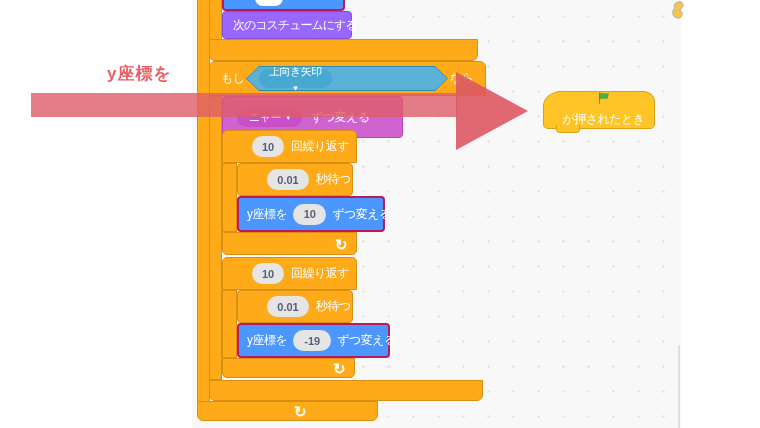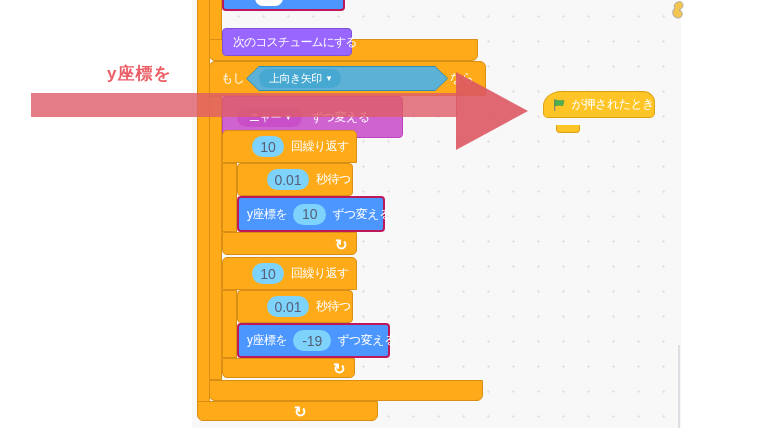--- a/index.html
+++ b/index.html
@@ -5,22 +5,22 @@
   html,body{margin:0;padding:0;}
   #stage{position:relative;width:760px;height:428px;background:#ffffff;overflow:hidden;
          font-family:"Liberation Sans", sans-serif;}
   #workspace{position:absolute;left:192px;top:0;width:489px;height:428px;
          background-color:#F8F8F9;
          background-image:radial-gradient(circle,#E3E3E6 1.2px,rgba(0,0,0,0) 1.4px);
          background-size:25px 25px;background-position:9px 4px;}
   .block{position:absolute;box-sizing:border-box;display:flex;align-items:center;
          color:#fff;font-size:12px;font-weight:500;letter-spacing:-0.5px;white-space:nowrap;}
   .lbl{pointer-events:none;}
-  .oval{background:#7dd3fc;color:#575E75;border-radius:999px;display:flex;align-items:center;
-        justify-content:center;font-weight:400;font-size:14px;letter-spacing:0;height:21px;}
+  .oval{background:#e5e5e5;color:#575E75;border-radius:999px;display:flex;align-items:center;
+        justify-content:center;font-weight:700;font-size:11px;letter-spacing:0;height:21px;}
   .ddoval{border-radius:999px;display:flex;align-items:center;justify-content:center;
         gap:5px;height:19px;color:#fff;font-size:11px;}
   .caret{font-size:9px;line-height:1;}
   .looparrow{position:absolute;color:#fff;font-size:15px;font-weight:700;line-height:1;}
   
   .ctl{background:#FFAB19;border:1px solid #D98F14;}
   .motion{background:#4C97FF;border:2px solid #be185d;}
   .looks{background:#9966FF;border:1px solid #7E52D6;}
   .sound{background:#CF63CF;border:1px solid #BD42BD;}
   .events{background:#FFC526;border:1px solid #DBA213;}
@@ -54,31 +54,31 @@
     <span class="looparrow" style="left:96px;top:2px;">↻</span>
   </div>
 
   <div class="block ctl" style="left:209px;top:0;width:13px;height:40px;border-top:none;"></div>
   <div class="block ctl" style="left:209px;top:39px;width:269px;height:22px;border-radius:0 0 6px 6px;"></div>
 
   <div class="block motion" style="left:222px;top:0;width:123px;height:11px;border-top:none;border-radius:0 0 4px 4px;">
     <span style="position:absolute;left:31px;top:-2px;width:28px;height:8px;background:#fff;border-radius:0 0 9px 9px;"></span>
   </div>
 
-  <div class="block looks" style="left:222px;top:11px;width:130px;height:28px;border-radius:4px;padding-left:10px;margin-top:17px;">
+  <div class="block looks" style="left:222px;top:11px;width:130px;height:28px;border-radius:4px;padding-left:10px;">
     <span class="lbl" style="letter-spacing:-1px;">次のコスチュームにする</span>
   </div>
 
   <div class="block ctl" style="left:209px;top:61px;width:277px;height:35px;border-radius:6px 6px 0 0;padding-left:11px;">
     <span class="lbl">もし</span>
   </div>
   <div class="hexwrap" style="left:246px;top:66px;width:202px;height:25px;">
     <div class="hex">
         <div class="inner">
-      <span class="ddoval" style="background:#47A8D1;padding:0 10px;">
+      <span class="ddoval" style="background:#47A8D1;padding:0 10px;flex-direction:column;">
         <span class="lbl">上向き矢印</span>
         <span class="caret">▾</span>
       </span>
     </div>
       </div>
   </div>
   <div class="block ctl lbl" style="left:450px;top:68px;width:30px;height:20px;border:none;background:transparent;">
       <span>なら</span>
     </div>
   <div class="block ctl" style="left:209px;top:96px;width:13px;height:284px;"></div>
@@ -121,22 +121,22 @@
   <div class="block ctl" style="left:237px;top:290px;width:116px;height:33px;border-radius:4px;padding-left:29px;gap:7px;">
     <span class="oval" style="min-width:42px;">0.01</span>
     <span class="lbl">秒待つ</span>
   </div>
   <div class="block motion" style="left:237px;top:323px;width:153px;height:35px;border-radius:4px;padding-left:8px;gap:6px;">
     <span class="lbl">y座標を</span>
     <span class="oval" style="min-width:38px;">-19</span>
     <span class="lbl">ずつ変える</span>
   </div>
 
-  <div class="block events" style="left:543px;top:91px;width:112px;height:27px;gap:7px;padding-left:9px;
-              border-radius:18px 12px 5px 5px / 15px 11px 5px 5px;">
+  <div class="block events" style="left:543px;top:91px;width:112px;height:38px;gap:7px;padding-left:9px;
+              border-radius:18px 12px 5px 5px / 15px 11px 5px 5px;flex-direction:column;">
     <svg width="17" height="18" viewBox="0 0 17 18">
       <path d="M2.5 1 v16" stroke="#7a7a7a" stroke-width="1.6" stroke-linecap="round"></path>
       <path d="M2.5 2.2 C5.5 0.8 7.5 3.2 10 2.6 C12.6 2 14.4 2.8 16 2.3 L14.4 9.6 C12 10.6 10.2 8.9 7.4 9.6 C5.4 10.1 4 9.6 2.5 10.2 Z" fill="#4CAF50" stroke="#3E8E41" stroke-width="0.6"></path>
     </svg>
     <span class="lbl">が押されたとき</span>
   </div>
   <div class="tab events" style="left:556px;top:125px;width:24px;height:8px;background:#FFC526;border:1px solid #DBA213;border-top:none;border-radius:0 0 4px 4px;"></div>
 
   <div class="arrowbody" style="left:31px;top:93px;width:426px;height:24px;"></div>
   <svg style="position:absolute;left:456px;top:72px;" width="72" height="78" viewBox="0 0 72 78">

